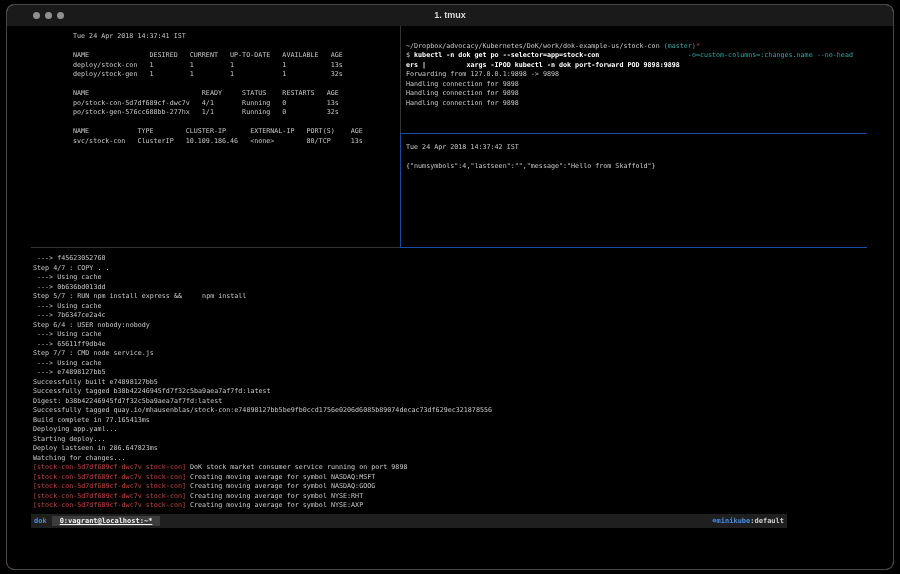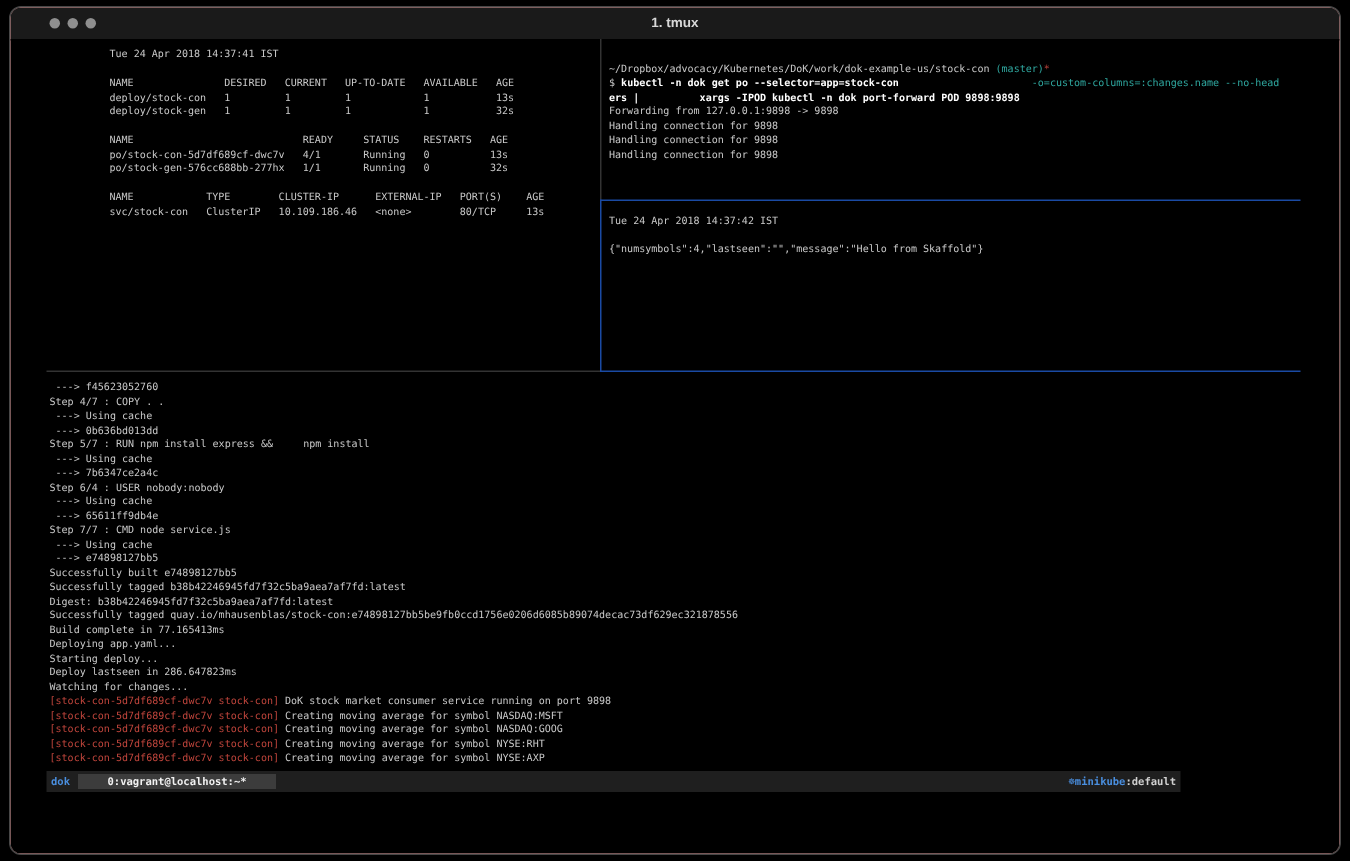--- a/index.html
+++ b/index.html
@@ -17,22 +17,22 @@
   .c-fg{color:var(--text,#c9c9c9);}
   .c-bold{color:#ffffff;font-weight:bold;}
   .c-teal{color:var(--teal,#2fa8a0);}
   .c-red{color:var(--red,#c0453c);}
   .divider{position:absolute;background:var(--border_gray,#333333);}
   .divider.active{background:var(--accent_blue,#1a4aa3);}
   .statusbar{position:absolute;left:24px;top:488px;width:756px;height:14px;background:#1f1f1f;
              display:flex;align-items:center;padding:0 3px;box-sizing:border-box;
              font-size:7px;font-family:"DejaVu Sans Mono",monospace;}
   .sb-session{color:var(--status_blue,#4a8fe0);font-weight:bold;margin-right:5px;}
-  .sb-window{background:#3c3c3c;color:#f2f2f2;font-weight:bold;padding:1px 20px;border:none;
-             font:bold 7px "DejaVu Sans Mono",monospace;}
+  .sb-window{background:#3c3c3c;color:#f2f2f2;font-weight:bold;padding:1px 8px;border:none;
+             font:bold 7px "DejaVu Sans Mono",monospace;text-decoration:underline;}
   .sb-right{margin-left:auto;display:flex;align-items:center;}
   .sb-kube{color:var(--status_blue,#4a8fe0);font-weight:bold;}
   .sb-ns{color:#d0d0d0;font-weight:bold;}
 </style>
 </head>
 <body>
 
 <div class="window">
   <div class="titlebar">
     <div class="dots">

